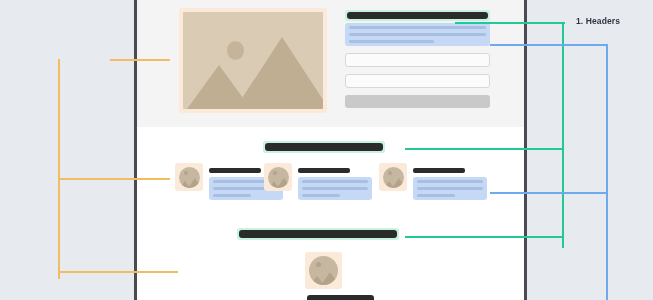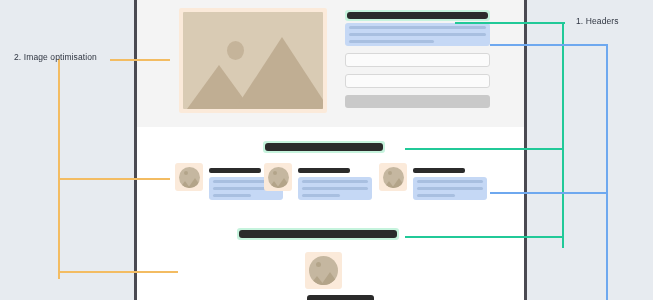--- a/index.html
+++ b/index.html
@@ -90,21 +90,21 @@
   
   .conn{position:absolute;}
   .conn.h{height:2px;}
   .conn.v{width:2px;}
   .g{background:#21c998;}
   .b{background:#6ea8ef;}
   .o{background:#f3bc62;}
 
   
   .label{
-    position:absolute;color:#2f3541;font-size:8.5px;font-weight:normal;
+    position:absolute;color:#2f3541;font-size:8.5px;font-weight:bold;
     letter-spacing:.1px;white-space:nowrap;
   }
   .label-left{left:14px;top:52px;}
   .label-right{left:576px;top:16px;}
 </style>
 </head>
 <body>
 
 <div id="stage">
 
@@ -223,16 +223,15 @@
 
   <div class="conn h b" style="left:490px;top:44px;width:117px;"></div>
   <div class="conn v b" style="left:606px;top:44px;height:256px;"></div>
   <div class="conn h b" style="left:490px;top:192px;width:117px;"></div>
 
   <div class="conn h o" style="left:110px;top:59px;width:60px;"></div>
   <div class="conn v o" style="left:58px;top:59px;height:220px;"></div>
   <div class="conn h o" style="left:58px;top:178px;width:112px;"></div>
   <div class="conn h o" style="left:58px;top:271px;width:120px;"></div>
 
-  <div class="label label-left">2. Image optimisation</div>
   <div class="label label-right">1. Headers</div>
 
 </div>
 
 </body></html>

